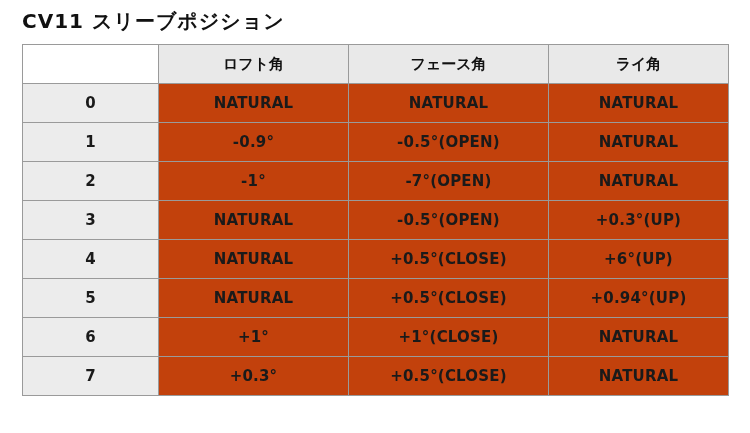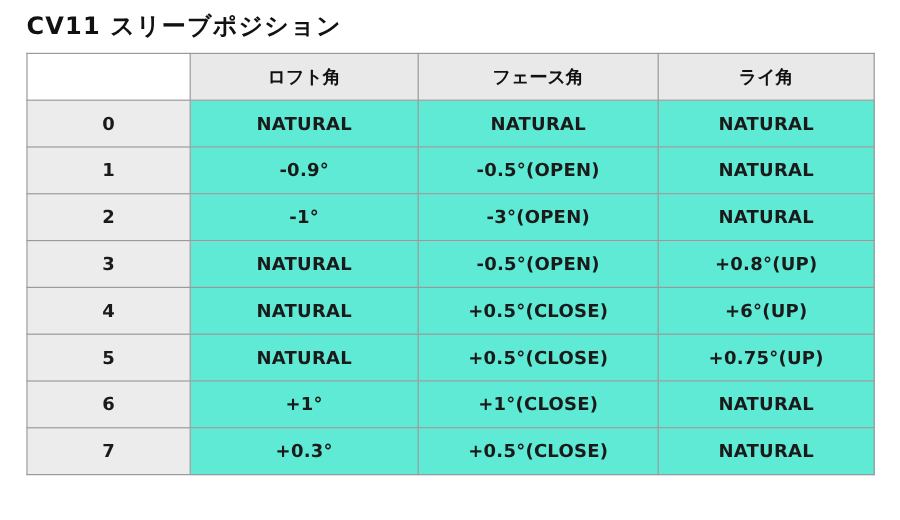--- a/index.html
+++ b/index.html
@@ -58,21 +58,21 @@
   }
   table.sleeve thead th.corner {
     background: #ffffff;
   }
   td.pos {
     background: #ececec;
     font-size: 15px;
     font-weight: 700;
   }
   td.val {
-    background: #5eead4;
+    background: #c2410c;
     font-size: 15px;
     letter-spacing: 0.2px;
   }
   col.c0 { width: 136px; }
   col.c1 { width: 190px; }
   col.c2 { width: 200px; }
   col.c3 { width: 180px; }
 </style>
 </head>
 <body>
@@ -106,40 +106,40 @@
         </tr>
         <tr>
           <td class="pos">1</td>
           <td class="val">-0.9°</td>
           <td class="val">-0.5°(OPEN)</td>
           <td class="val">NATURAL</td>
         </tr>
         <tr>
           <td class="pos">2</td>
           <td class="val">-1°</td>
-          <td class="val">-3°(OPEN)</td>
+          <td class="val">-7°(OPEN)</td>
           <td class="val">NATURAL</td>
         </tr>
         <tr>
           <td class="pos">3</td>
           <td class="val">NATURAL</td>
           <td class="val">-0.5°(OPEN)</td>
-          <td class="val">+0.8°(UP)</td>
+          <td class="val">+0.3°(UP)</td>
         </tr>
         <tr>
           <td class="pos">4</td>
           <td class="val">NATURAL</td>
           <td class="val">+0.5°(CLOSE)</td>
           <td class="val">+6°(UP)</td>
         </tr>
         <tr>
           <td class="pos">5</td>
           <td class="val">NATURAL</td>
           <td class="val">+0.5°(CLOSE)</td>
-          <td class="val">+0.75°(UP)</td>
+          <td class="val">+0.94°(UP)</td>
         </tr>
         <tr>
           <td class="pos">6</td>
           <td class="val">+1°</td>
           <td class="val">+1°(CLOSE)</td>
           <td class="val">NATURAL</td>
         </tr>
         <tr>
           <td class="pos">7</td>
           <td class="val">+0.3°</td>

